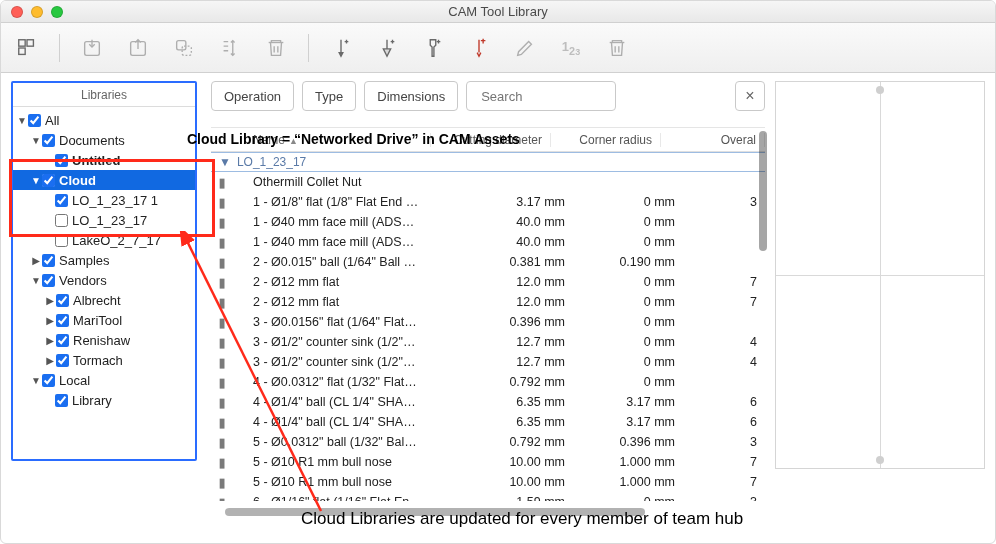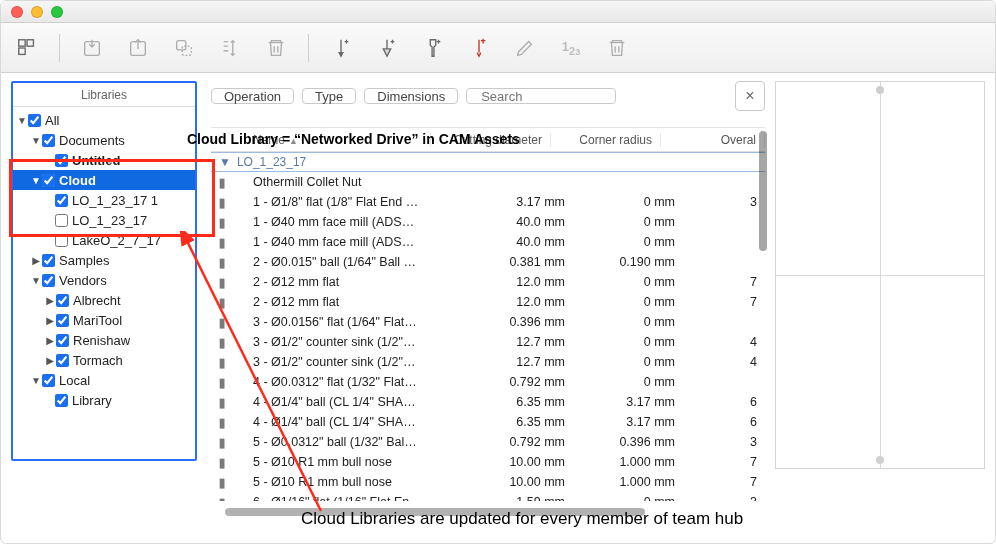--- a/index.html
+++ b/index.html
@@ -24,21 +24,21 @@
   .row .tri { width:10px; text-align:center; font-size:10px; color:#555; margin-right:1px; }
   .row input[type=checkbox]{ width:13px; height:13px; margin:0 4px 0 0; accent-color:#1a6ef0; }
   .row .lbl { overflow:hidden; text-overflow:ellipsis; }
   .row.sel { background:#1169e1; color:#fff; }
   .row.sel .tri, .row.sel .lbl { color:#fff; }
   .row .bold { font-weight:600; }
   .redbox { position:absolute; border:3px solid #ff2a1a; left:8px; top:158px; width:206px; height:78px; pointer-events:none; z-index:5; }
 
   .main { position:absolute; left:210px; top:8px; right:230px; bottom:24px; }
   .filterbar { display:flex; gap:8px; align-items:center; }
-  .pill { height:16px; border:1px solid #c9c9c9; border-radius:4px; background:#fff; font-size:13px; color:#444; padding:0 12px; display:flex; align-items:center; }
+  .pill { height:30px; border:1px solid #c9c9c9; border-radius:4px; background:#fff; font-size:13px; color:#444; padding:0 12px; display:flex; align-items:center; }
   .search { flex:0 0 150px; }
   .search input { border:none; outline:none; width:100%; font-size:13px; color:#333; background:transparent; }
   .closebtn { margin-left:auto; width:30px; height:30px; border:1px solid #c9c9c9; border-radius:4px; background:#fff; display:flex; align-items:center; justify-content:center; color:#666; font-size:16px; }
 
   .gridwrap { position:absolute; top:46px; left:0; right:0; bottom:0; border-top:1px solid #e5e5e5; }
   .ghead { display:flex; height:24px; align-items:center; font-size:12px; color:#555; border-bottom:1px solid #e0e0e0; }
   .gh { padding:0 8px; border-right:1px solid #e8e8e8; overflow:hidden; text-overflow:ellipsis; white-space:nowrap; }
   .gh.name { flex:0 0 220px; padding-left:42px; position:relative;}
   .gh.cd { flex:0 0 120px; text-align:right;}
   .gh.cr { flex:0 0 110px; text-align:right;}
@@ -70,20 +70,21 @@
 </head>
 <body>
 
 <div class="window">
   <div class="titlebar">
     <div class="traffic">
       <div class="dot red"></div>
       <div class="dot yellow"></div>
       <div class="dot green"></div>
     </div>
+    <div class="title">CAM Tool Library</div>
   </div>
 
   <div class="toolbar">
     <div class="tbtn">
         <svg viewBox="0 0 24 24" fill="none" stroke="currentColor" stroke-width="1.5">
           <rect x="3" y="3" width="7" height="7"></rect>
           <rect x="12" y="3" width="7" height="7"></rect>
           <rect x="3" y="12" width="7" height="7"></rect>
         </svg>
       </div>

